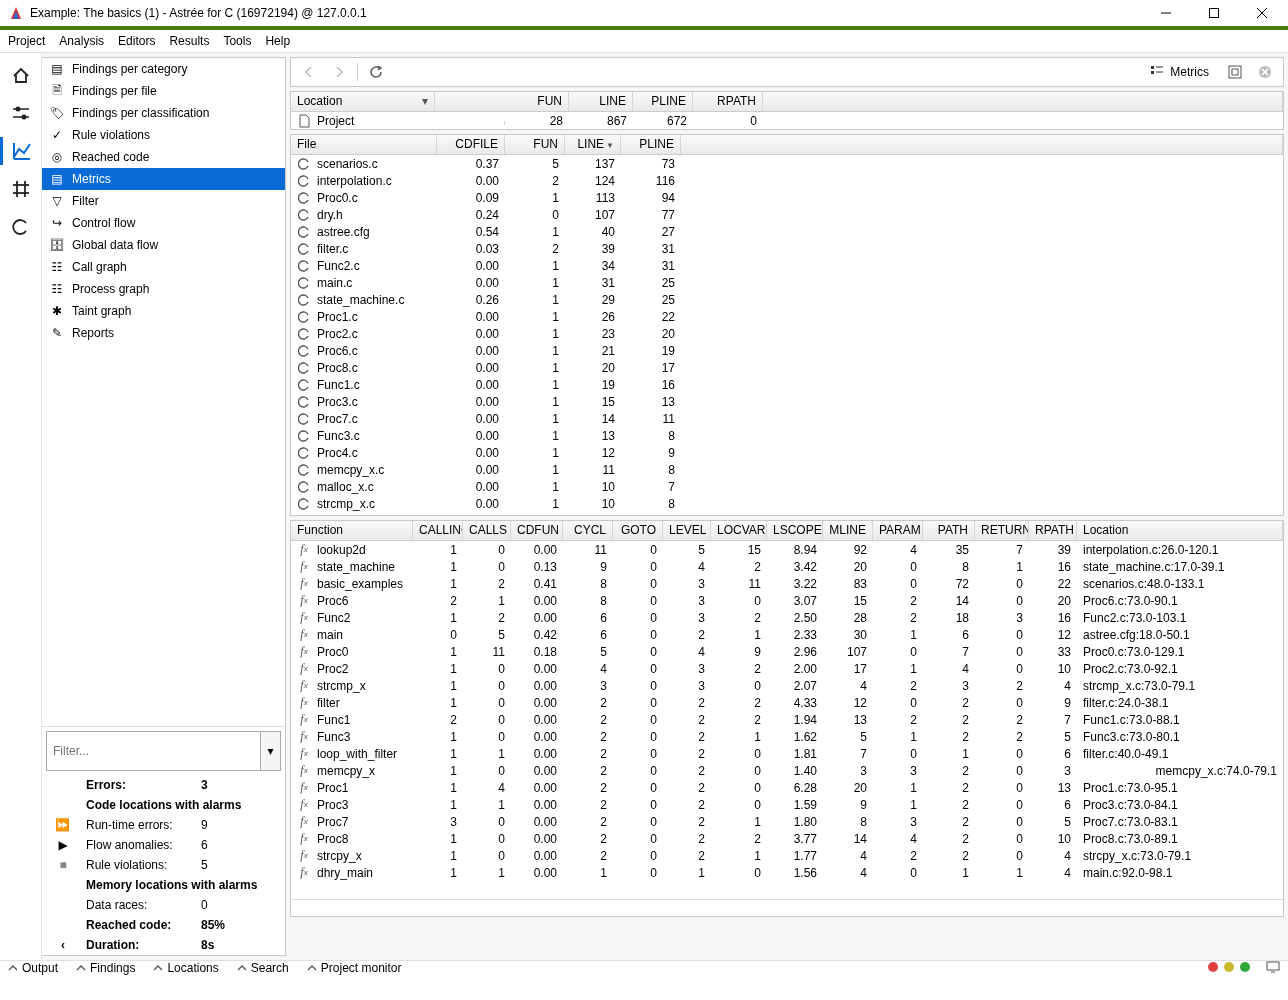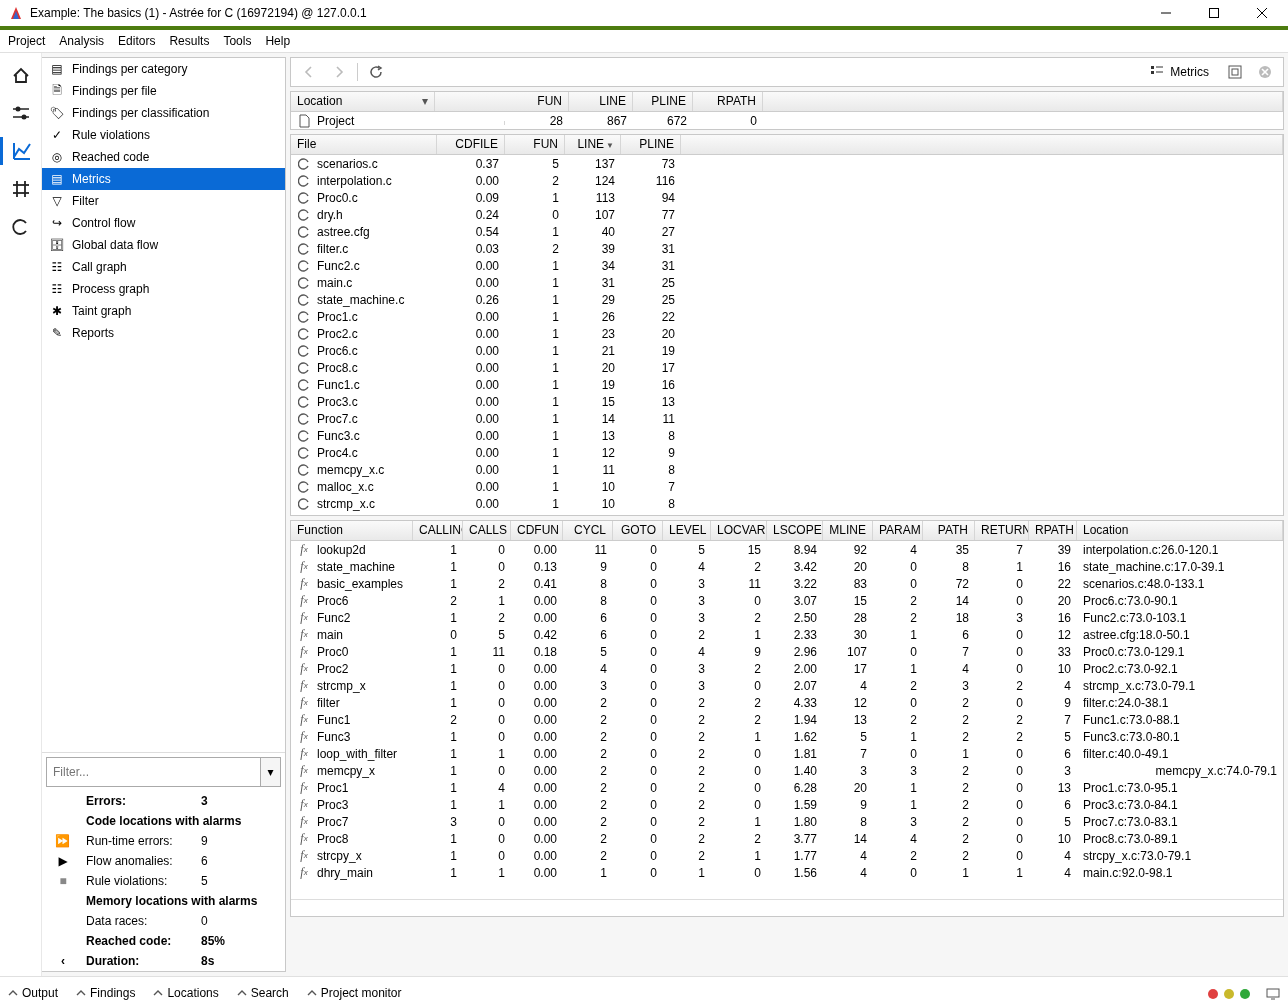--- a/index.html
+++ b/index.html
@@ -25,21 +25,21 @@
 
 
 .sidebar { width: 244px; background: #fff; border: 1px solid #c8c8c8; border-left:none; display: flex; flex-direction: column; margin:4px 0 4px 0;}
 .navlist { flex: 0 0 auto; }
 .navitem { height: 22px; display: flex; align-items: center; padding: 0 8px; gap: 8px; cursor: pointer; }
 .navitem.selected { background: #0a6ad6; color: #fff; }
 .navicon { width: 14px; height: 14px; display: inline-flex; align-items: center; justify-content: center; }
 
 
 .sidebottom { margin-top:auto; border-top: 1px solid #ddd; padding: 0; }
-.filterbox { display:flex; border:1px solid #aaa; margin:4px; height:30px; }
+.filterbox { display:flex; border:1px solid #aaa; margin:4px; height:40px; }
 .filterbox input { flex:1; border:none; padding:0 6px; color:#888; outline:none; }
 .filterbox button { width:20px; border:none; border-left:1px solid #aaa; background:#f5f5f5; cursor:pointer; }
 .sumrow { display:flex; padding: 3px 6px 3px 44px; gap: 20px; align-items:flex-start; position:relative;}
 .sumrow .sicon{ position:absolute; left:12px; width:18px; text-align:center;}
 .sumrow .lbl { width: 95px; }
 .sumrow.bold .lbl, .sumrow.bold .val, .sumrow.bold { font-weight: 600; }
 
 
 .content { flex: 1; display: flex; flex-direction: column; min-width: 0; padding:4px 4px 0 4px;}
 .toolbar { height: 30px; display: flex; align-items: center; padding: 0 6px; gap: 6px; background:#fff; border:1px solid #c8c8c8; margin-bottom:4px;}
@@ -70,21 +70,21 @@
 
 
 .func .c0{width:122px;} .func .c1{width:50px;} .func .c2{width:48px;} .func .c3{width:52px;} .func .c4{width:50px;}
 .func .c5{width:50px;} .func .c6{width:48px;} .func .c7{width:56px;} .func .c8{width:56px;} .func .c9{width:50px;}
 .func .c10{width:50px;} .func .c11{width:52px;} .func .c12{width:54px;} .func .c13{width:48px;} .func .c14{flex:1; text-align:left;}
 .func .tbody { height: 358px; }
 .func .hscroll { height:17px; overflow-x:scroll; border-top:1px solid #ddd;}
 .func .hscroll div{ width:1100px; height:1px;}
 
 
-.statusbar { height: 24px; display: flex; align-items: flex-end; padding: 0 8px; gap: 18px; border-top:1px solid #e0e0e0; background:#fff;}
+.statusbar { height: 40px; display: flex; align-items: flex-start; padding: 0 8px; gap: 18px; border-top:1px solid #e0e0e0; background:#fff;}
 .stab { display:flex; align-items:center; gap:4px; cursor:pointer;}
 .dots { margin-left:auto; display:flex; gap:6px; align-items:center;}
 .dot { width:10px; height:10px; border-radius:50%;}
 .dot.r{background:#e04040;} .dot.y{background:#c9b92c;} .dot.g{background:#2fa83a;}
 
 svg { display:block; }
 .sortind::after{content:"▼"; font-size:8px; margin-left:2px; color:#555;}
 </style>
 </head>
 <body>

